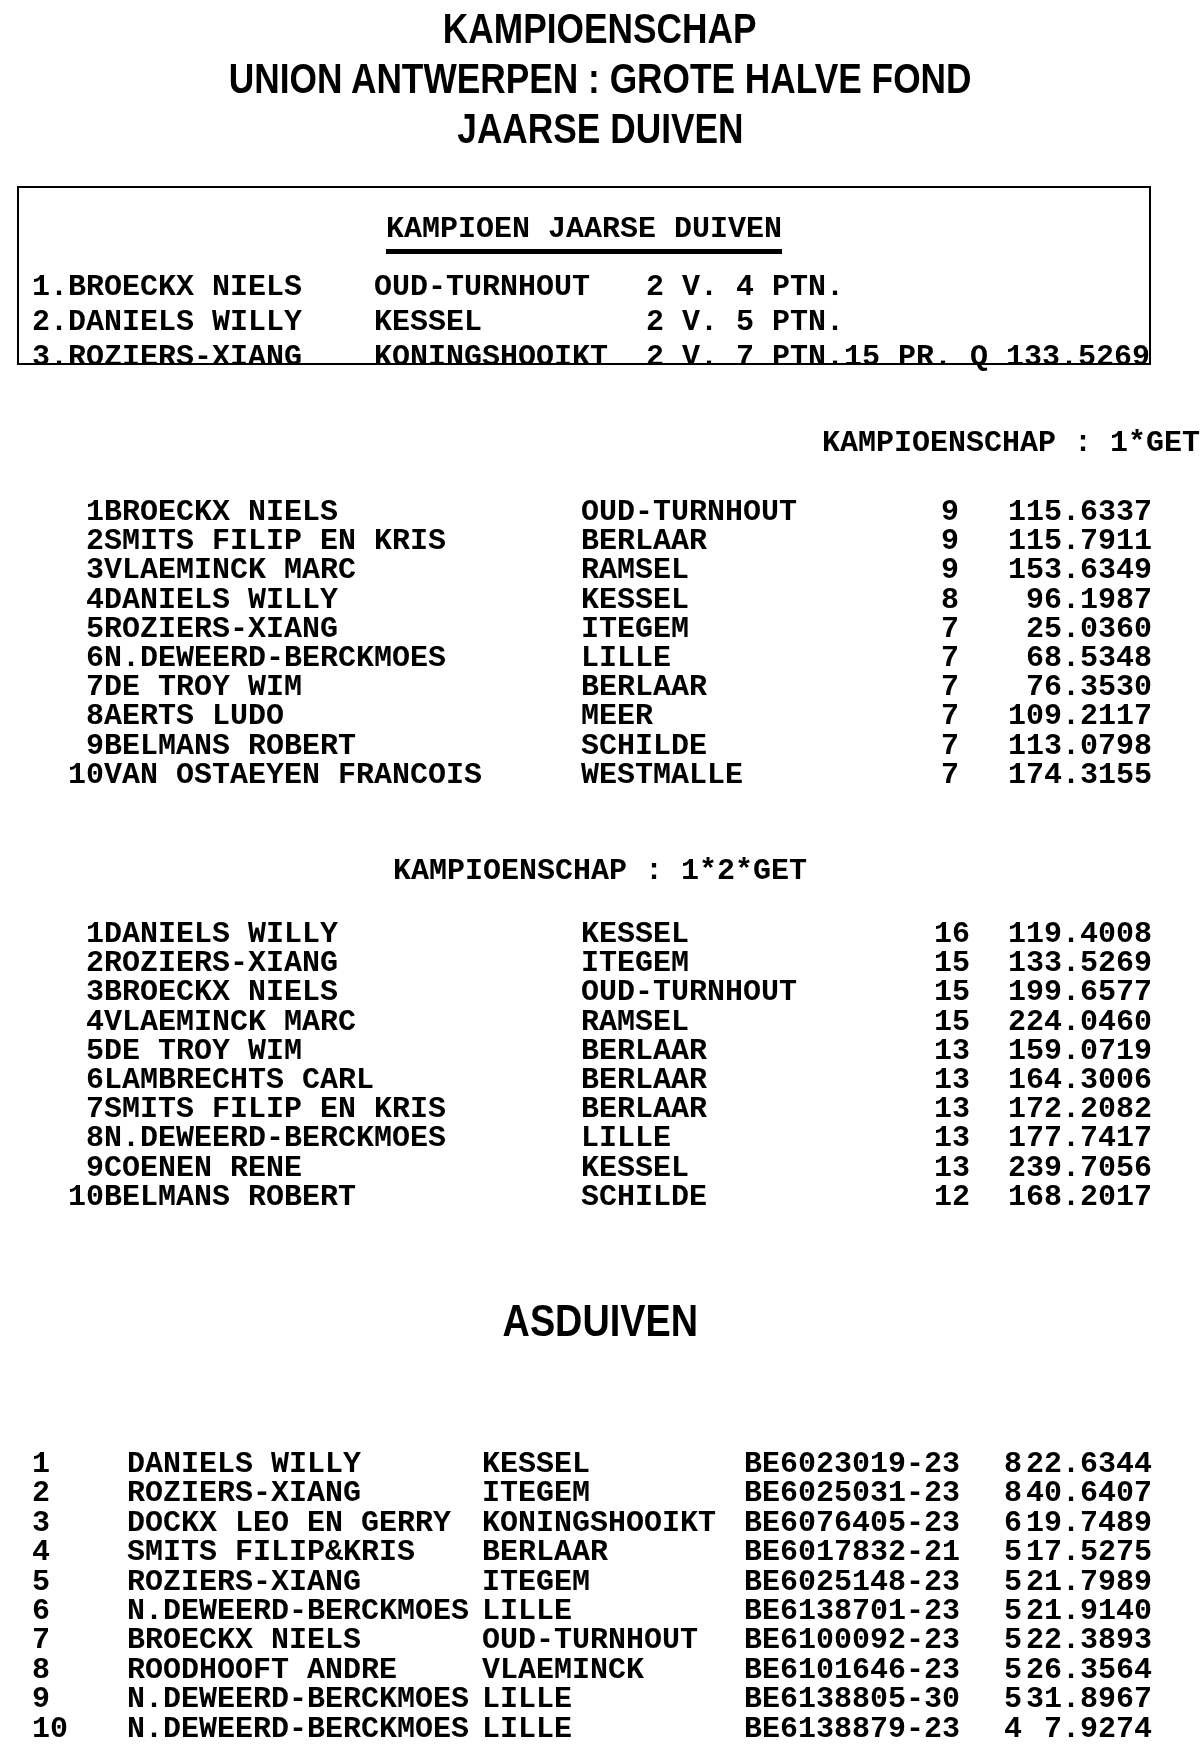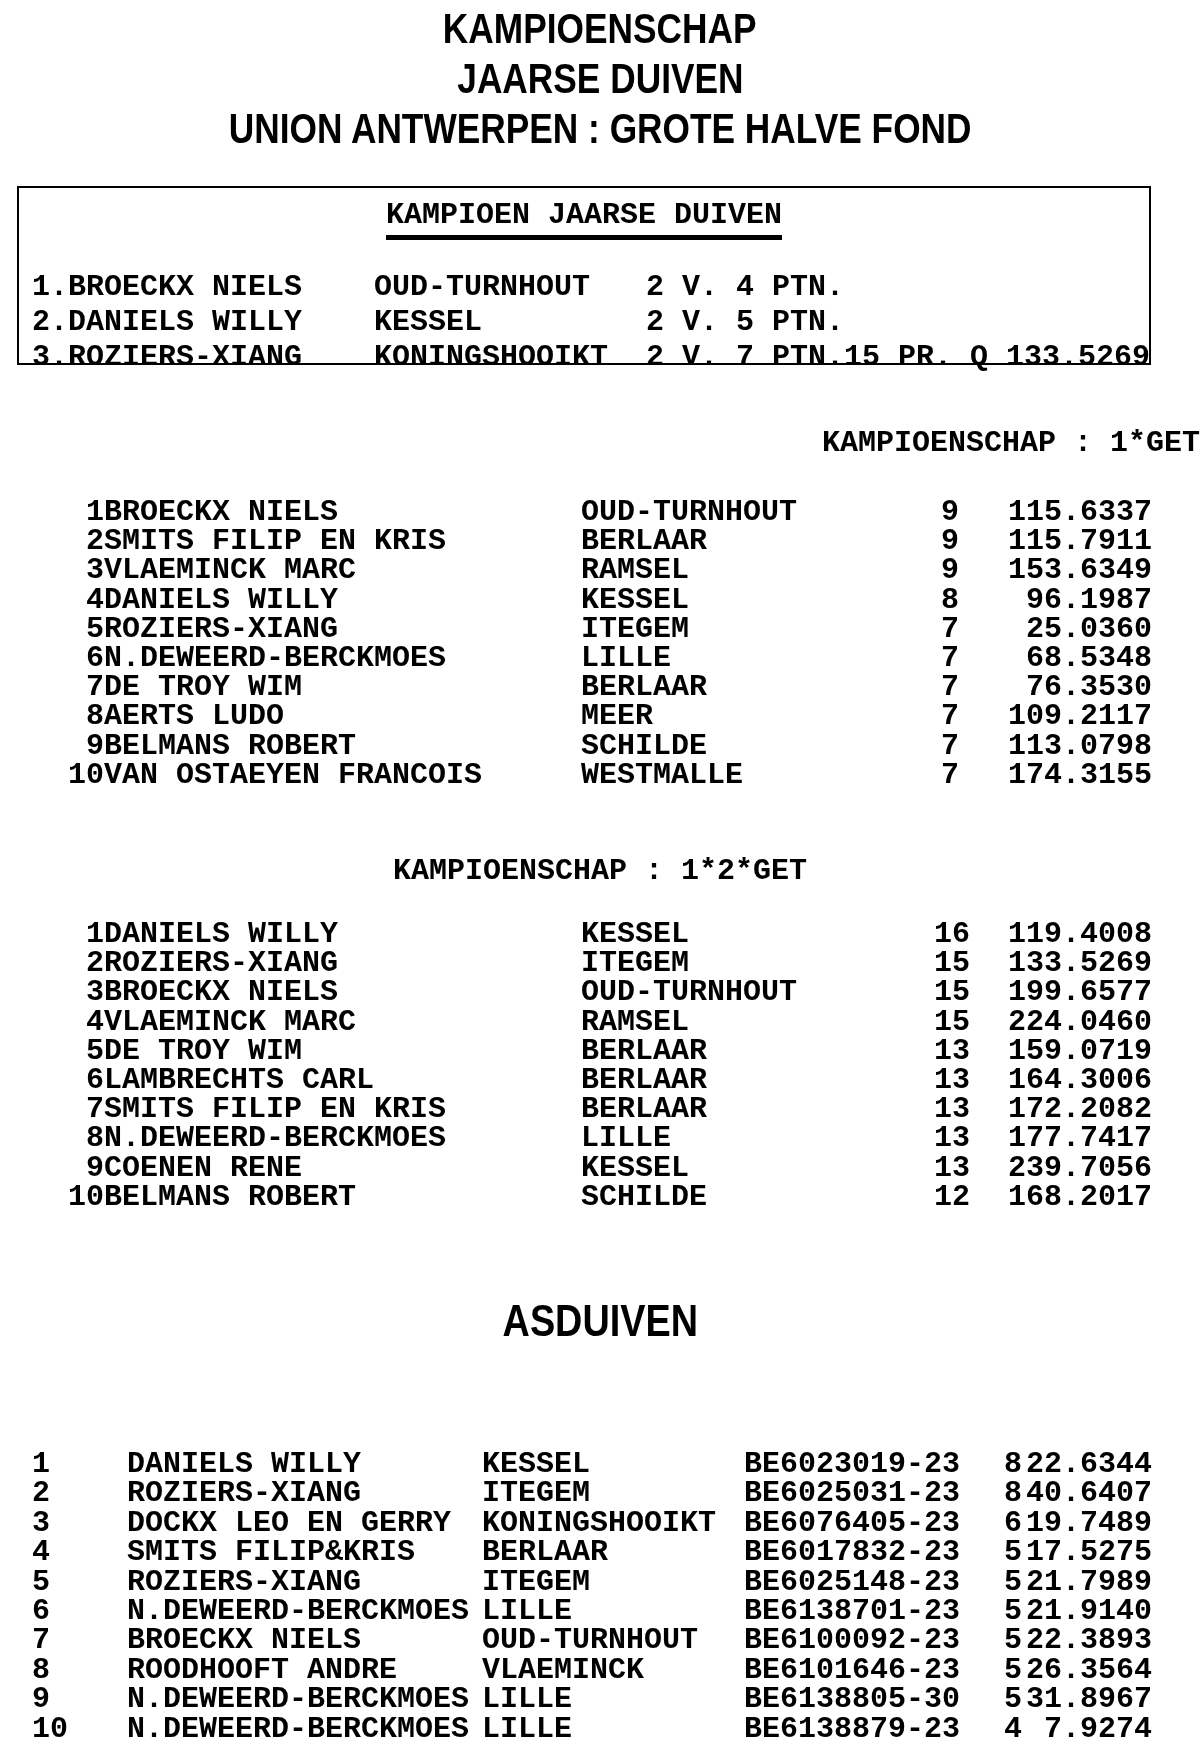--- a/index.html
+++ b/index.html
@@ -27,21 +27,21 @@
   }
   .mono-heading { position:absolute; left:0; width:100%; text-align:center; margin:0; white-space:pre; }
   .h-sec1 { top:426px;text-align:right; }
   .h-sec2 { top:854px; }
 
   
   .kampioen-box {
     position:absolute; left:17px; top:186px; width:1134px; height:179px;
     border:2px solid #000; box-sizing:border-box; background:#fff;
   }
-  .box-title-wrap { text-align:center; margin-top:10px; }
+  .box-title-wrap { text-align:center; margin-top:24px; }
   .box-title {
     display:inline-block; border-bottom:5px solid #000; padding-bottom:3px; white-space:pre;
   }
 
   table.mono-table { border-collapse:collapse; table-layout:fixed;margin-left:12px; }
   table.mono-table td { padding:0; white-space:pre; overflow:visible; vertical-align:middle; }
 
   .box-table { position:absolute; left:1px; top:82px; width:1125px; }
   .box-table td { height:35px; line-height:35px; }
 
@@ -60,24 +60,24 @@
 </head>
 <body>
 
 <div class="page">
 
   <header class="doc-title">
     <div class="sans-line line">
       <span class="condense">KAMPIOENSCHAP</span>
     </div>
     <div class="sans-line line">
-      <span class="condense">JAARSE DUIVEN</span>
+      <span class="condense">UNION ANTWERPEN : GROTE HALVE FOND</span>
     </div>
     <div class="sans-line line">
-      <span class="condense">UNION ANTWERPEN : GROTE HALVE FOND</span>
+      <span class="condense">JAARSE DUIVEN</span>
     </div>
   </header>
 
   <section class="kampioen-box mono">
     <div class="box-title-wrap">
       <span class="box-title">KAMPIOEN JAARSE DUIVEN</span>
     </div>
     <table class="mono-table box-table mono">
       <colgroup>
           <col style="width:342px">
@@ -331,21 +331,21 @@
           <td>KONINGSHOOIKT</td>
           <td>BE6076405-23</td>
           <td class="ra">6</td>
           <td class="ra">19.7489</td>
         </tr>
 
         <tr>
           <td class="pad-rank">4</td>
           <td>SMITS FILIP&amp;KRIS</td>
           <td>BERLAAR</td>
-          <td>BE6017832-23</td>
+          <td>BE6017832-21</td>
           <td class="ra">5</td>
           <td class="ra">17.5275</td>
         </tr>
 
         <tr>
           <td class="pad-rank">5</td>
           <td>ROZIERS-XIANG</td>
           <td>ITEGEM</td>
           <td>BE6025148-23</td>
           <td class="ra">5</td>

